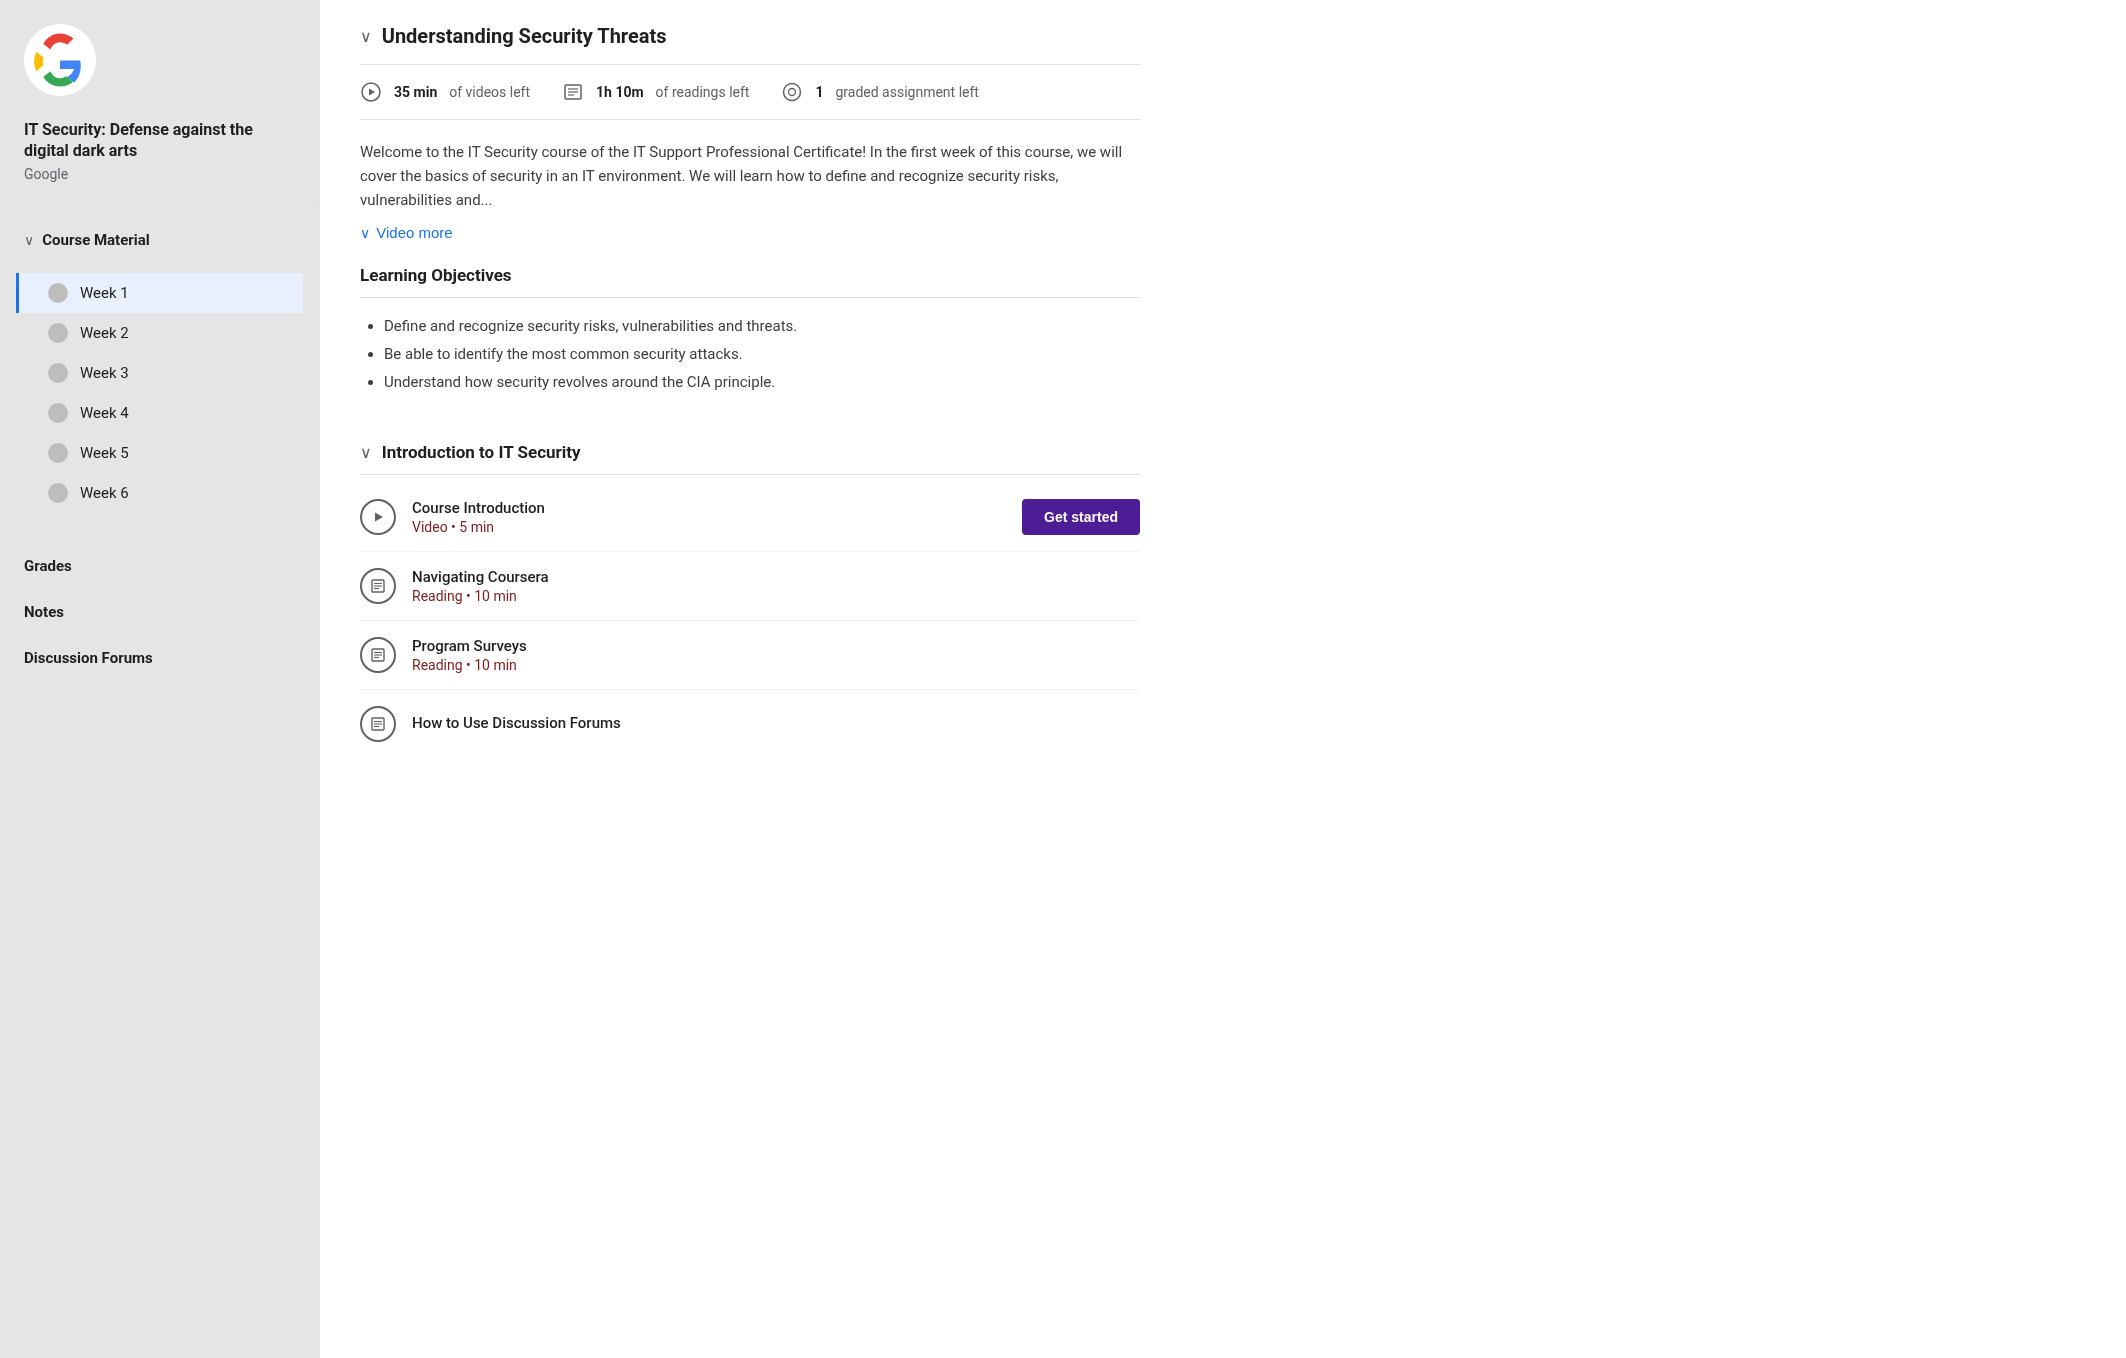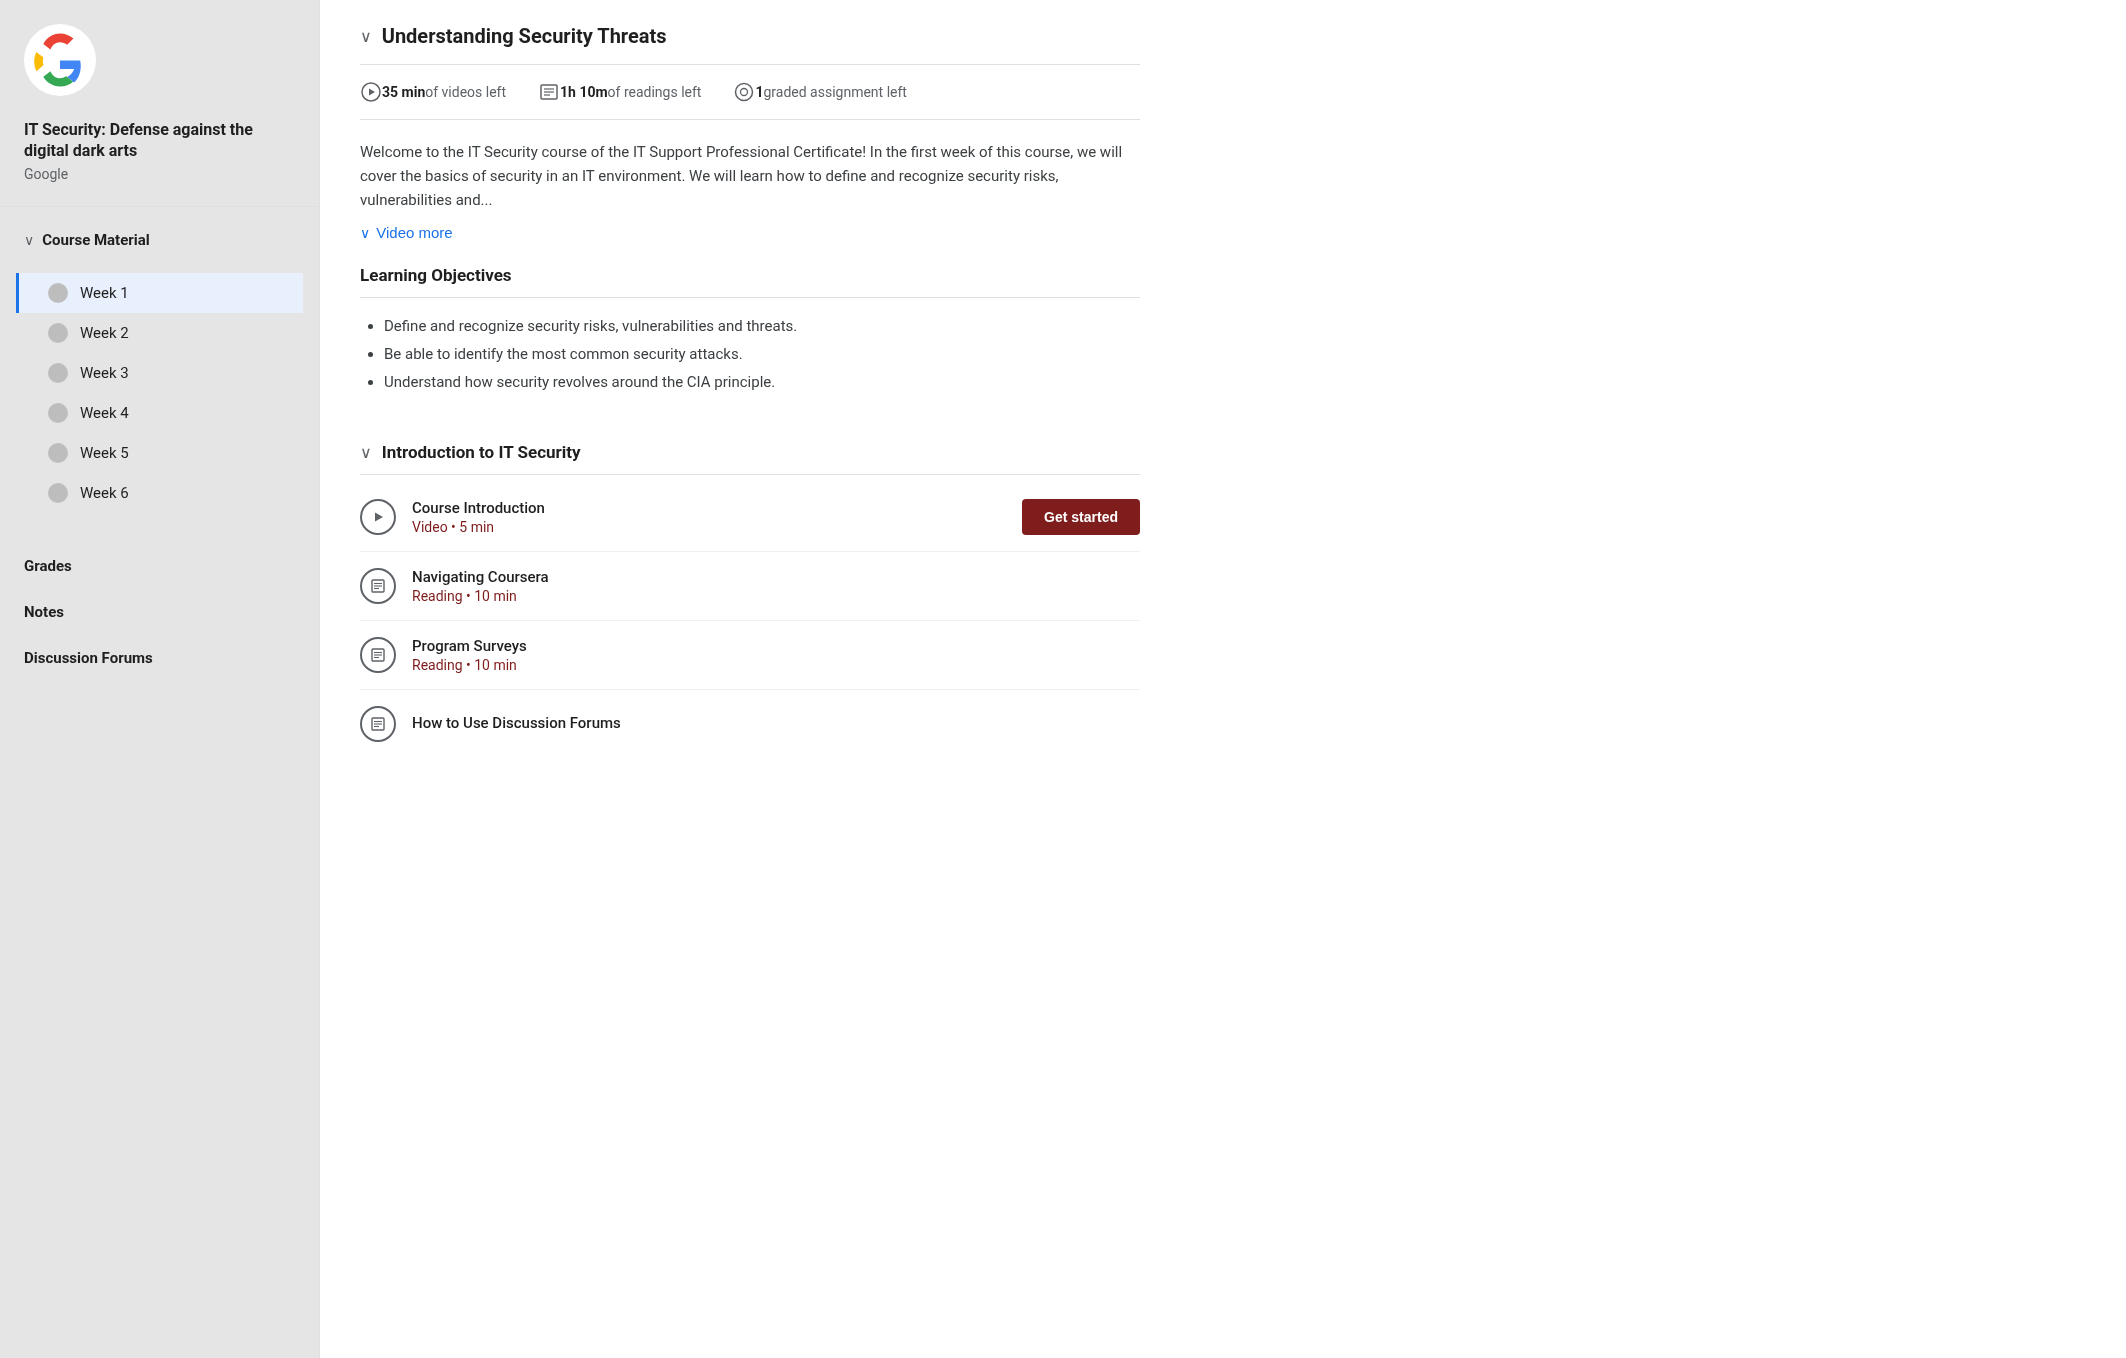--- a/index.html
+++ b/index.html
@@ -144,21 +144,21 @@
       display: flex;
       align-items: center;
       gap: 32px;
       padding: 16px 0;
       border-bottom: 1px solid #e0e0e0;
       margin-bottom: 20px;
     }
     .stat-item {
       display: flex;
       align-items: center;
-      gap: 0;
+      gap: 12px;
       font-size: 14px;
       color: #5f6368;
     }
     .stat-icon {
       display: inline-flex;
       align-items: center;
       justify-content: center;
       width: 22px;
       height: 22px;
     }
@@ -252,21 +252,21 @@
       font-size: 15px;
       font-weight: 500;
       color: #1f1f1f;
       margin-bottom: 2px;
     }
     .course-item-meta {
       font-size: 14px;
       color: #7f1d1d;
     }
     .get-started-btn {
-      background: #7f1d1d;
+      background: #4c1d95;
       color: #fff;
       border: none;
       border-radius: 4px;
       padding: 10px 22px;
       font-size: 14px;
       font-weight: 600;
       cursor: pointer;
       white-space: nowrap;
     }
   </style>

